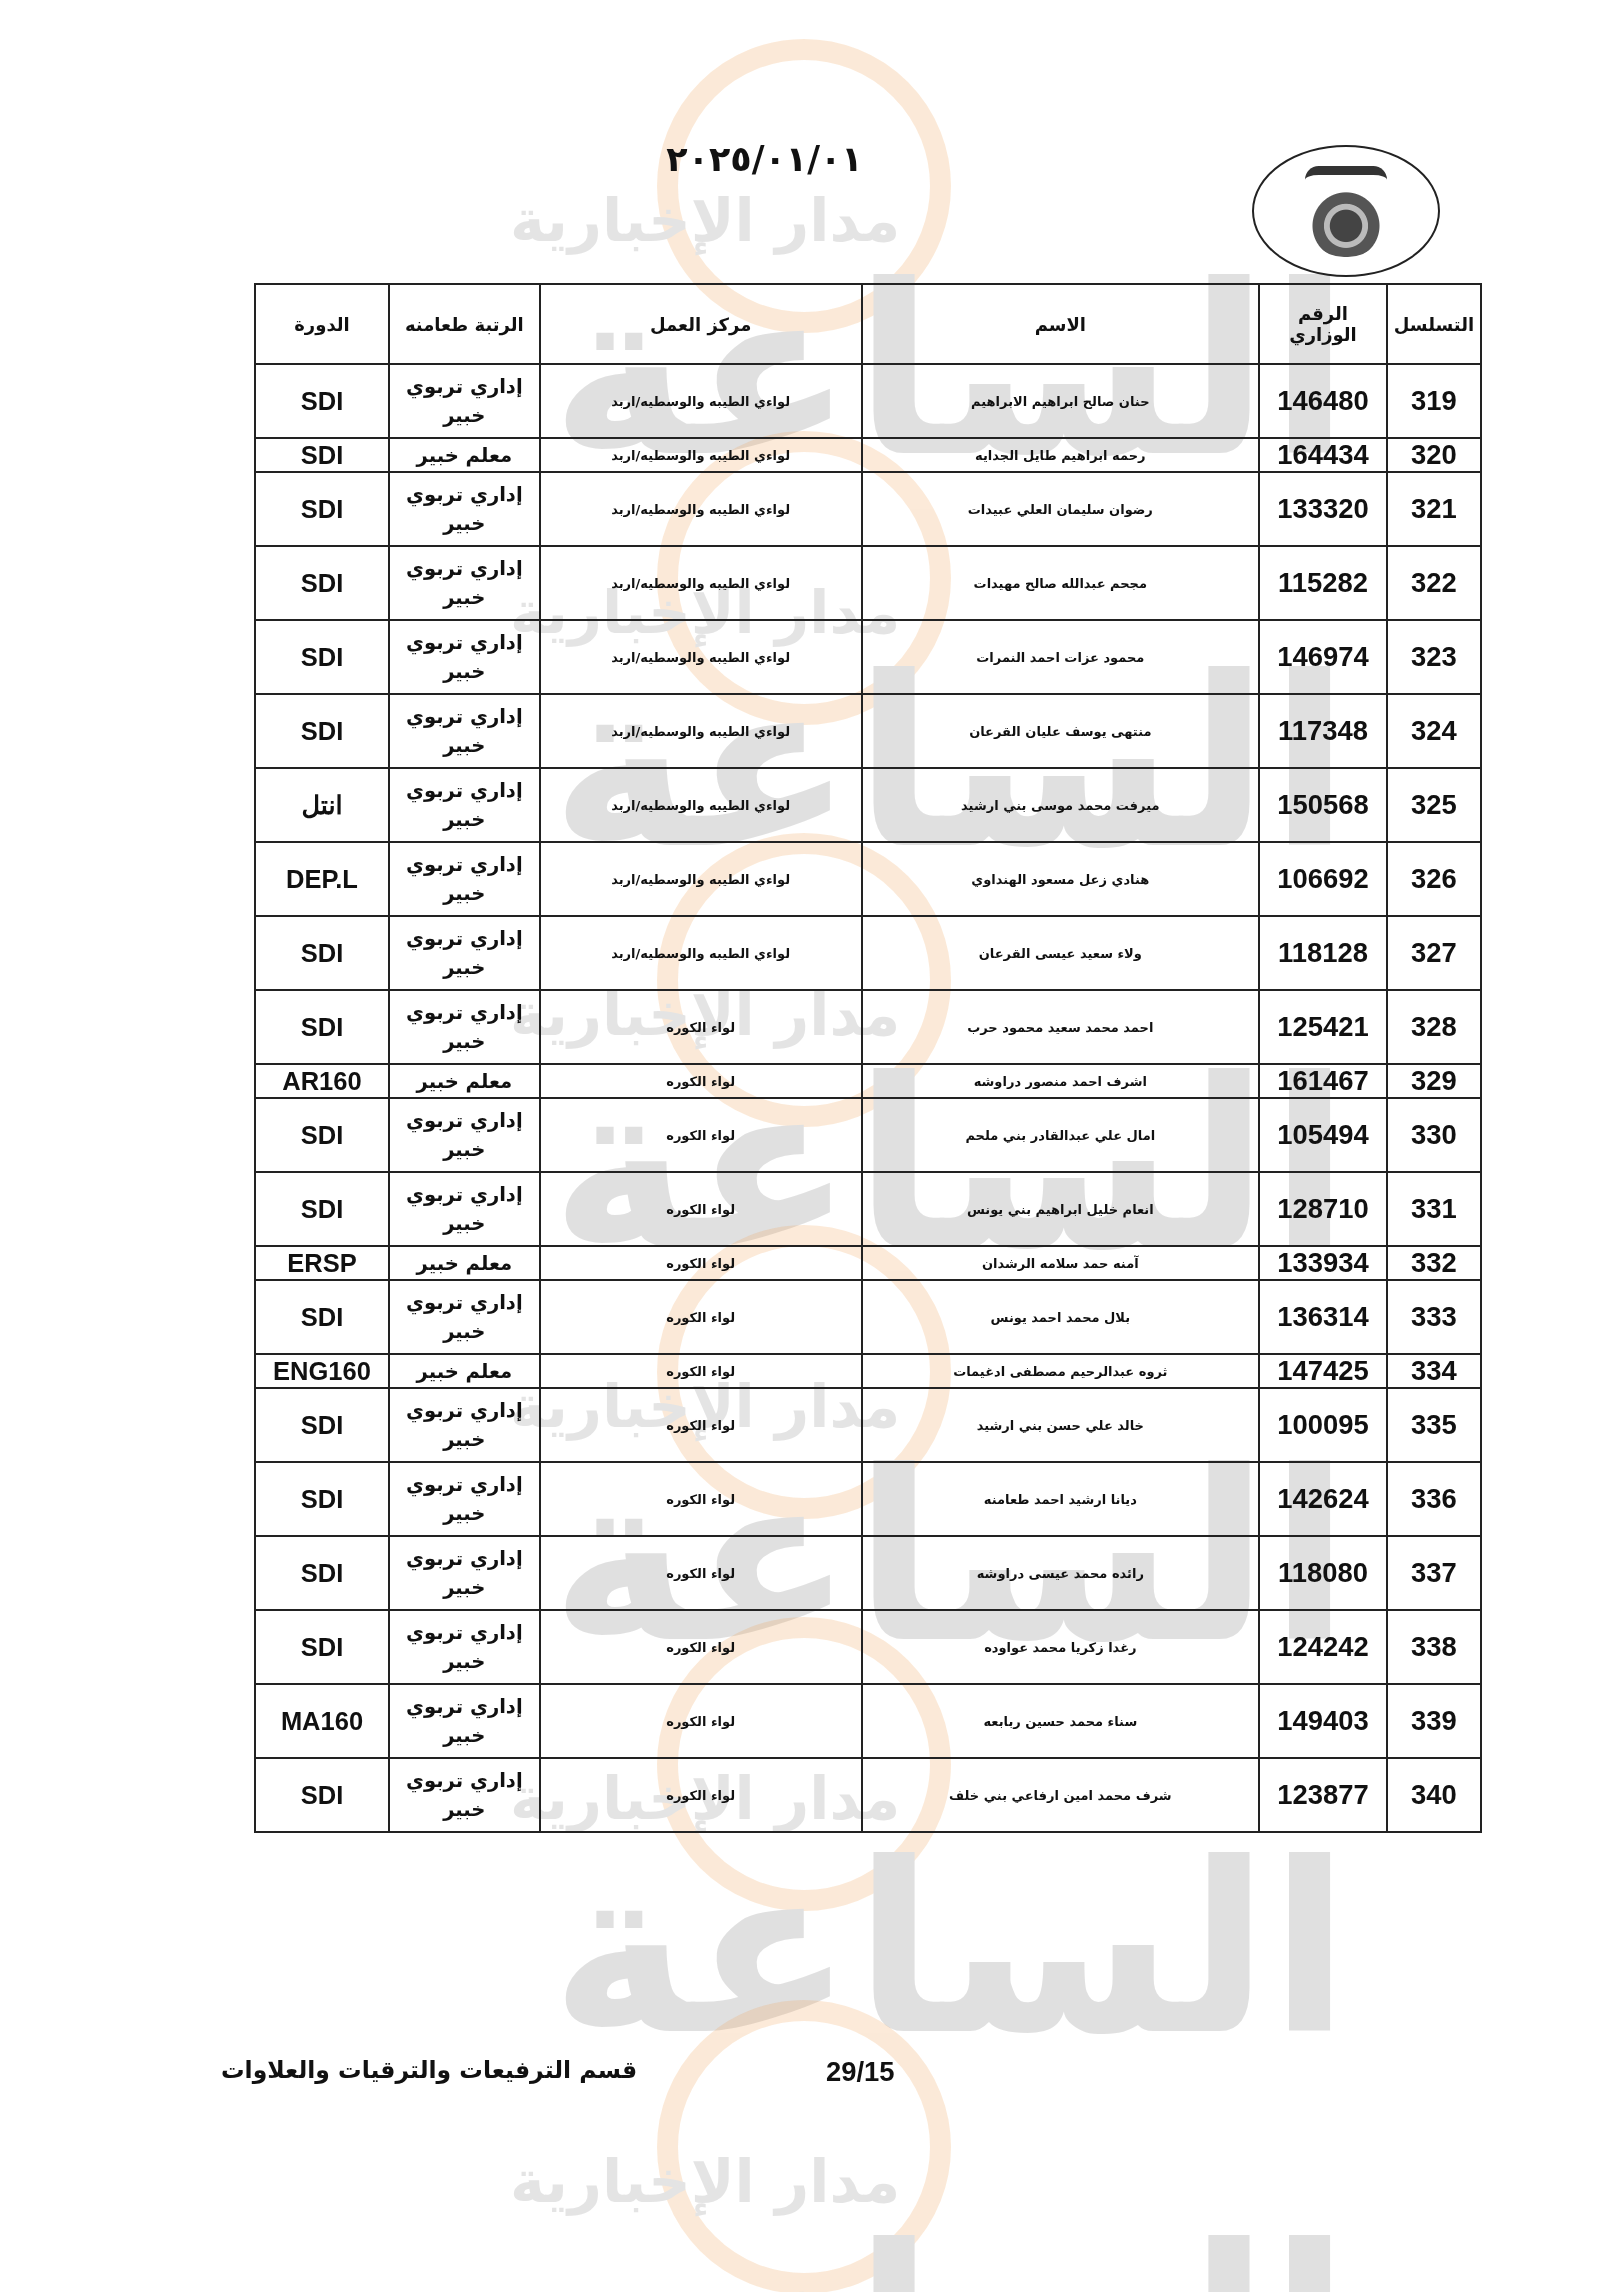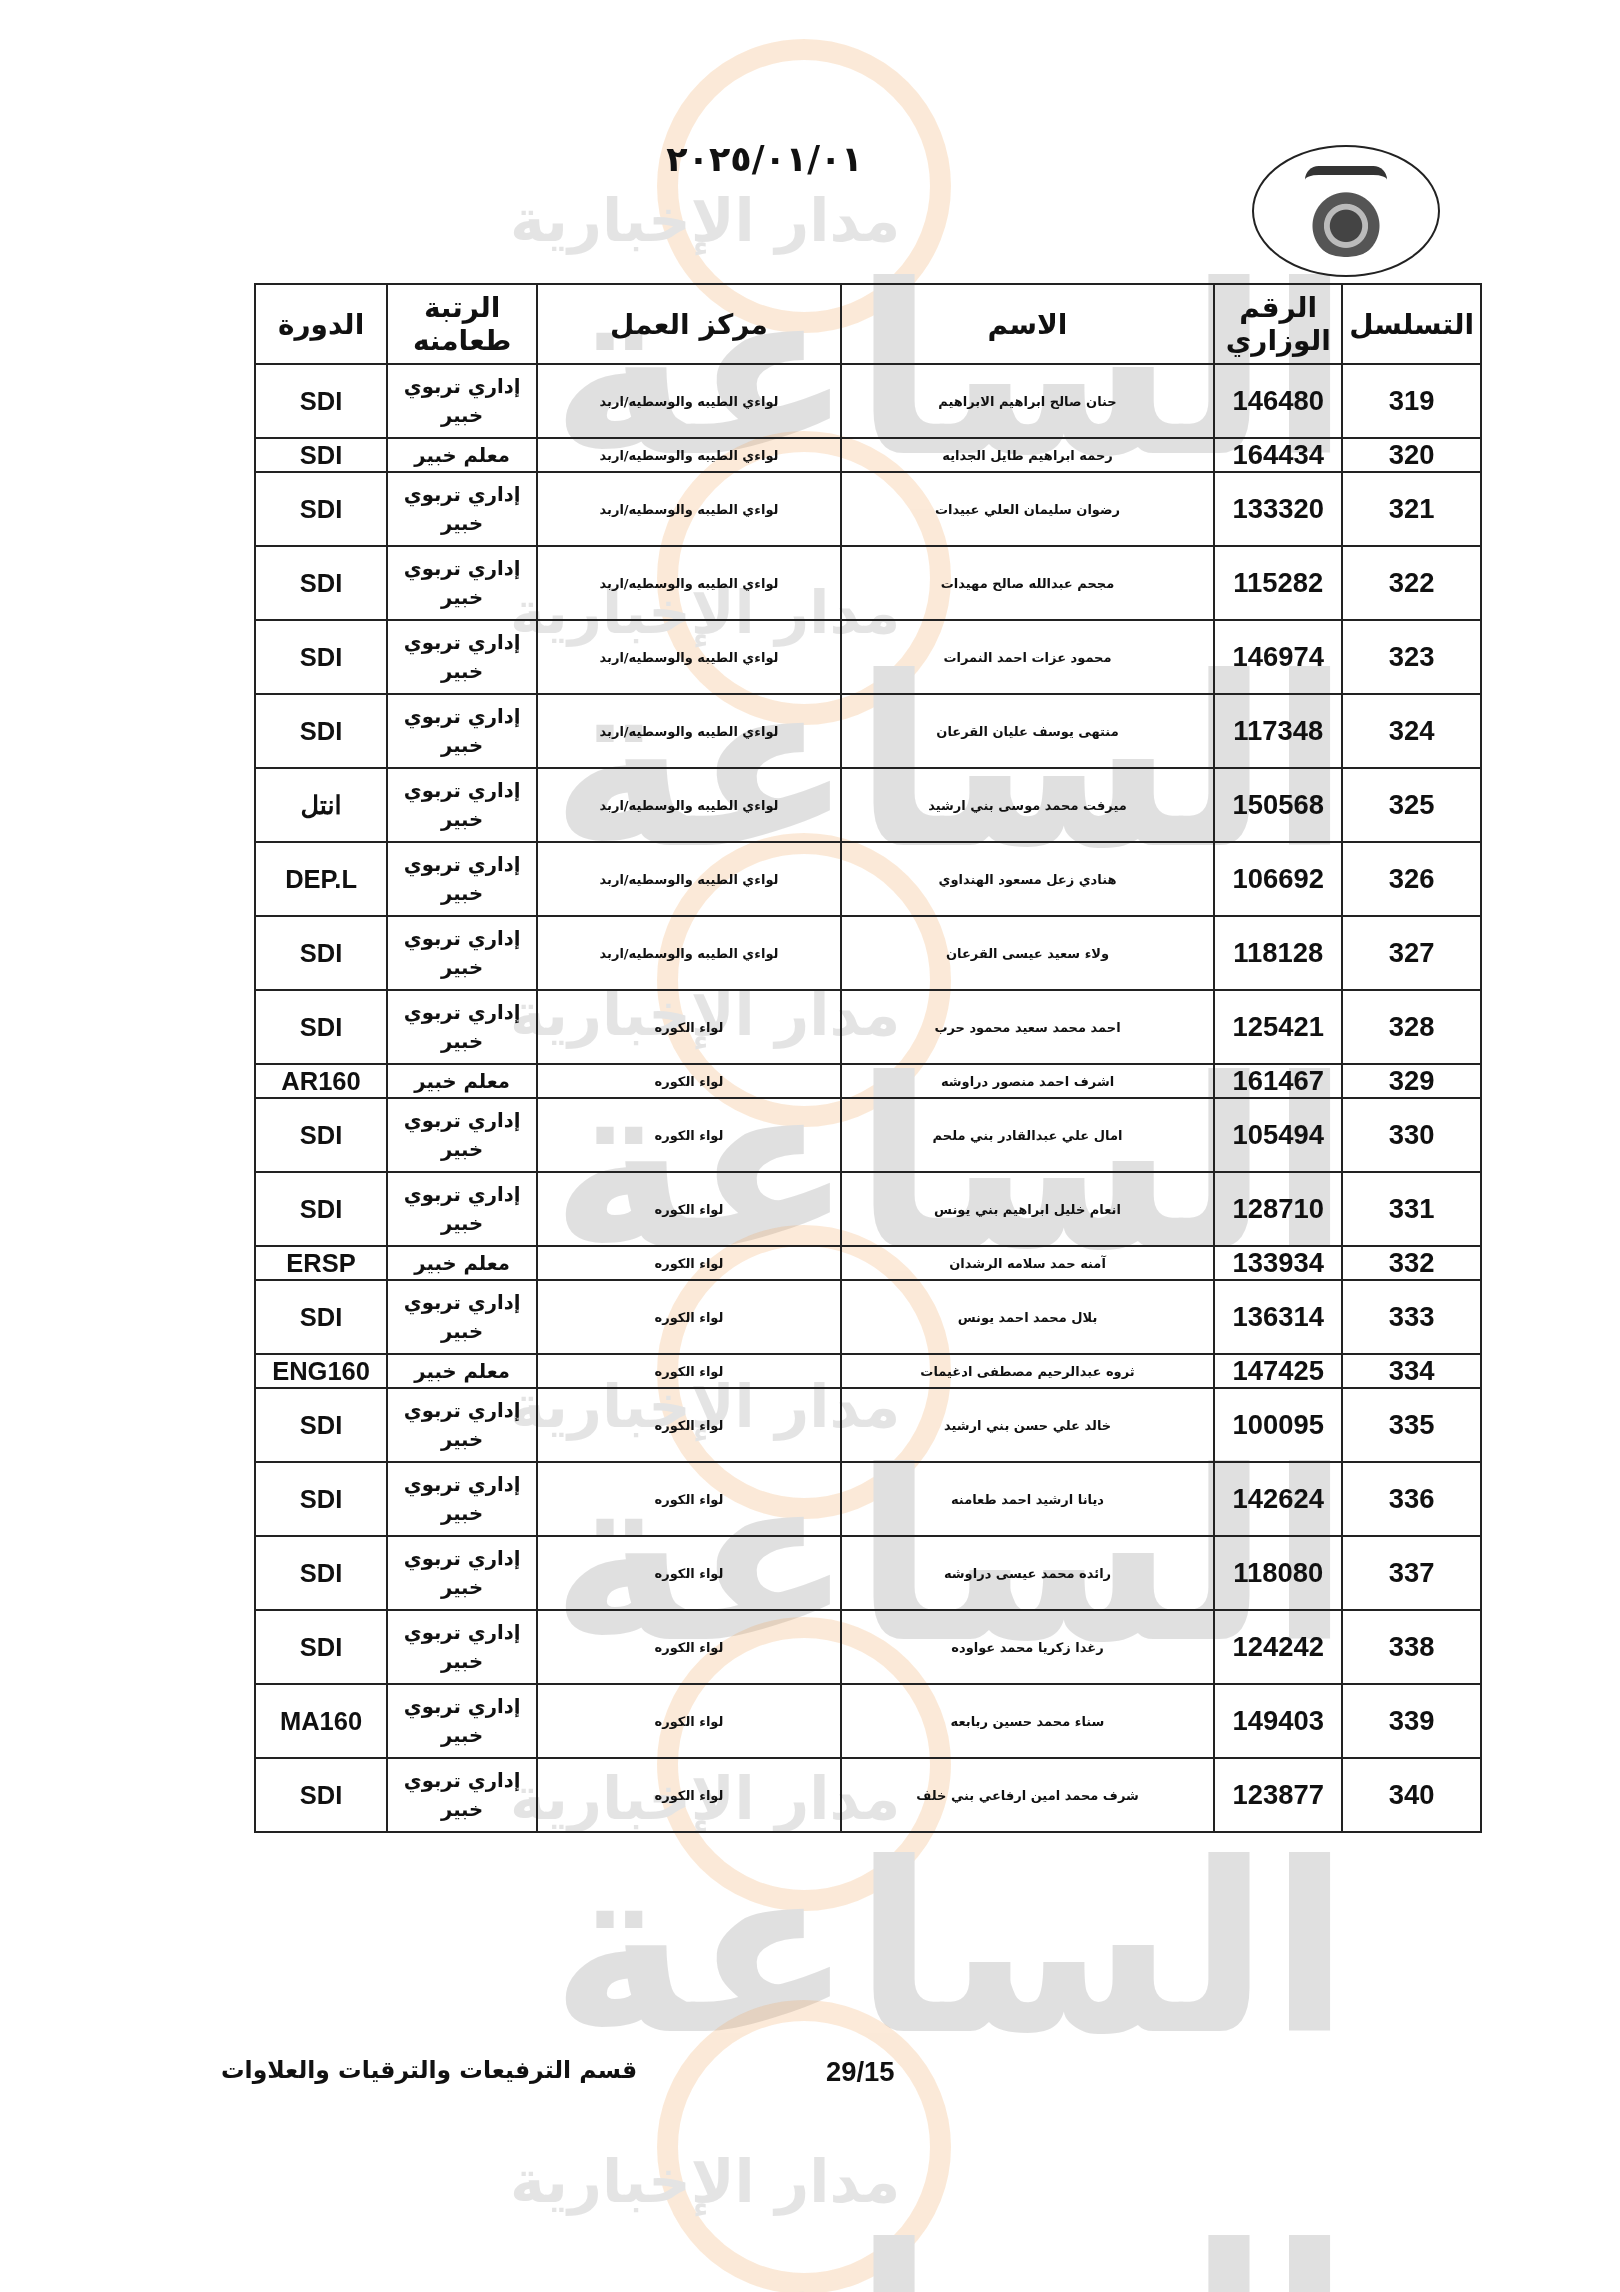--- a/index.html
+++ b/index.html
@@ -78,21 +78,21 @@
       z-index: 2;
       background: transparent;
     }
     table.grades th, table.grades td {
       border: 2.9px solid #222;
       text-align: center;
       vertical-align: middle;
       padding: 0 5.9px;
       font-weight: bold;
     }
-    table.grades th { font-size: 28px; height: 78px; font-weight: bold; }
+    table.grades th { font-size: 18px; height: 78px; font-weight: bold; }
     th.c-seq { width: 61px; font-size: 15.7px; }
     th.c-num { width: 116px; }
     th.c-name { width: 410px; }
     th.c-work { width: 328px; }
     th.c-rank { width: 143px; }
     th.c-course { width: 122px; }
     td.seq, td.num { font-family: "Liberation Sans", sans-serif; font-size: 27.4px; }
     td.name, td.work { font-size: 13px; margin-left: 13px; }
     td.rank { font-size: 19.6px; line-height: 29px; }
     td.course { font-family: "Liberation Sans", sans-serif; font-size: 25.5px; margin-left: 47px; }

